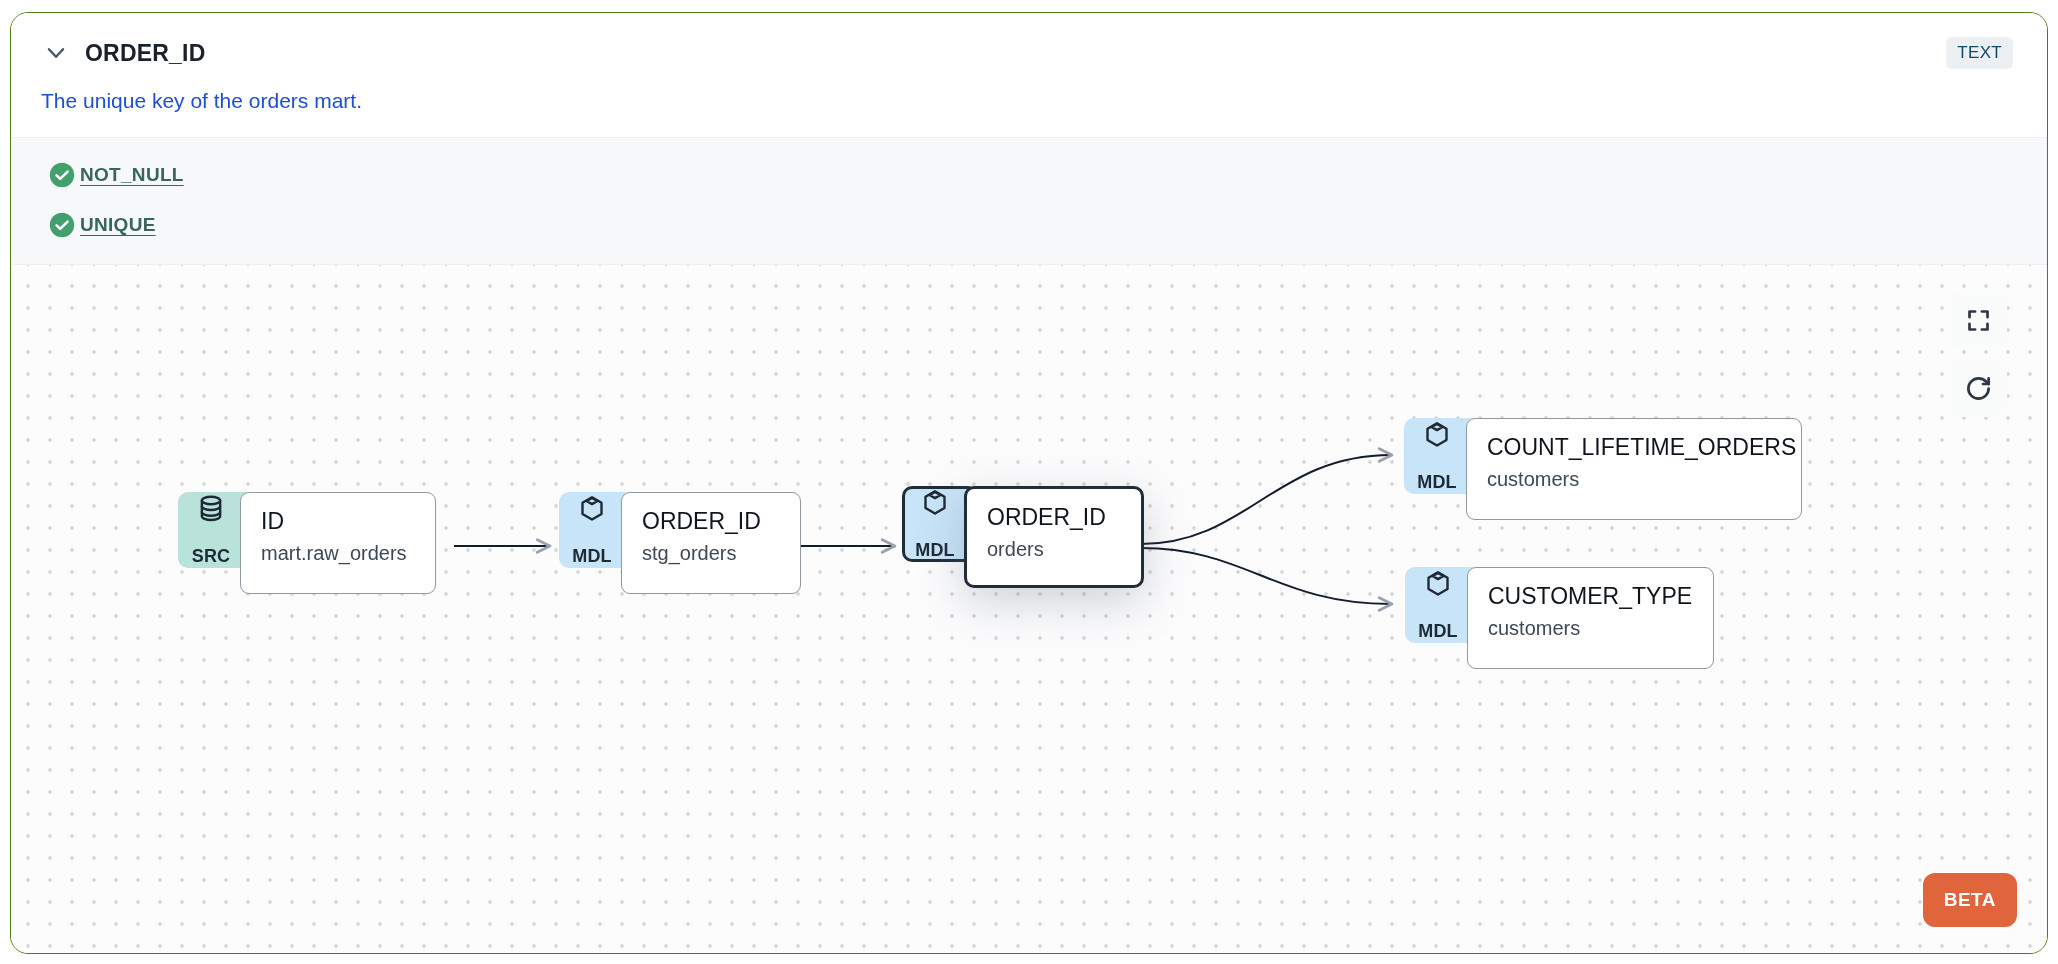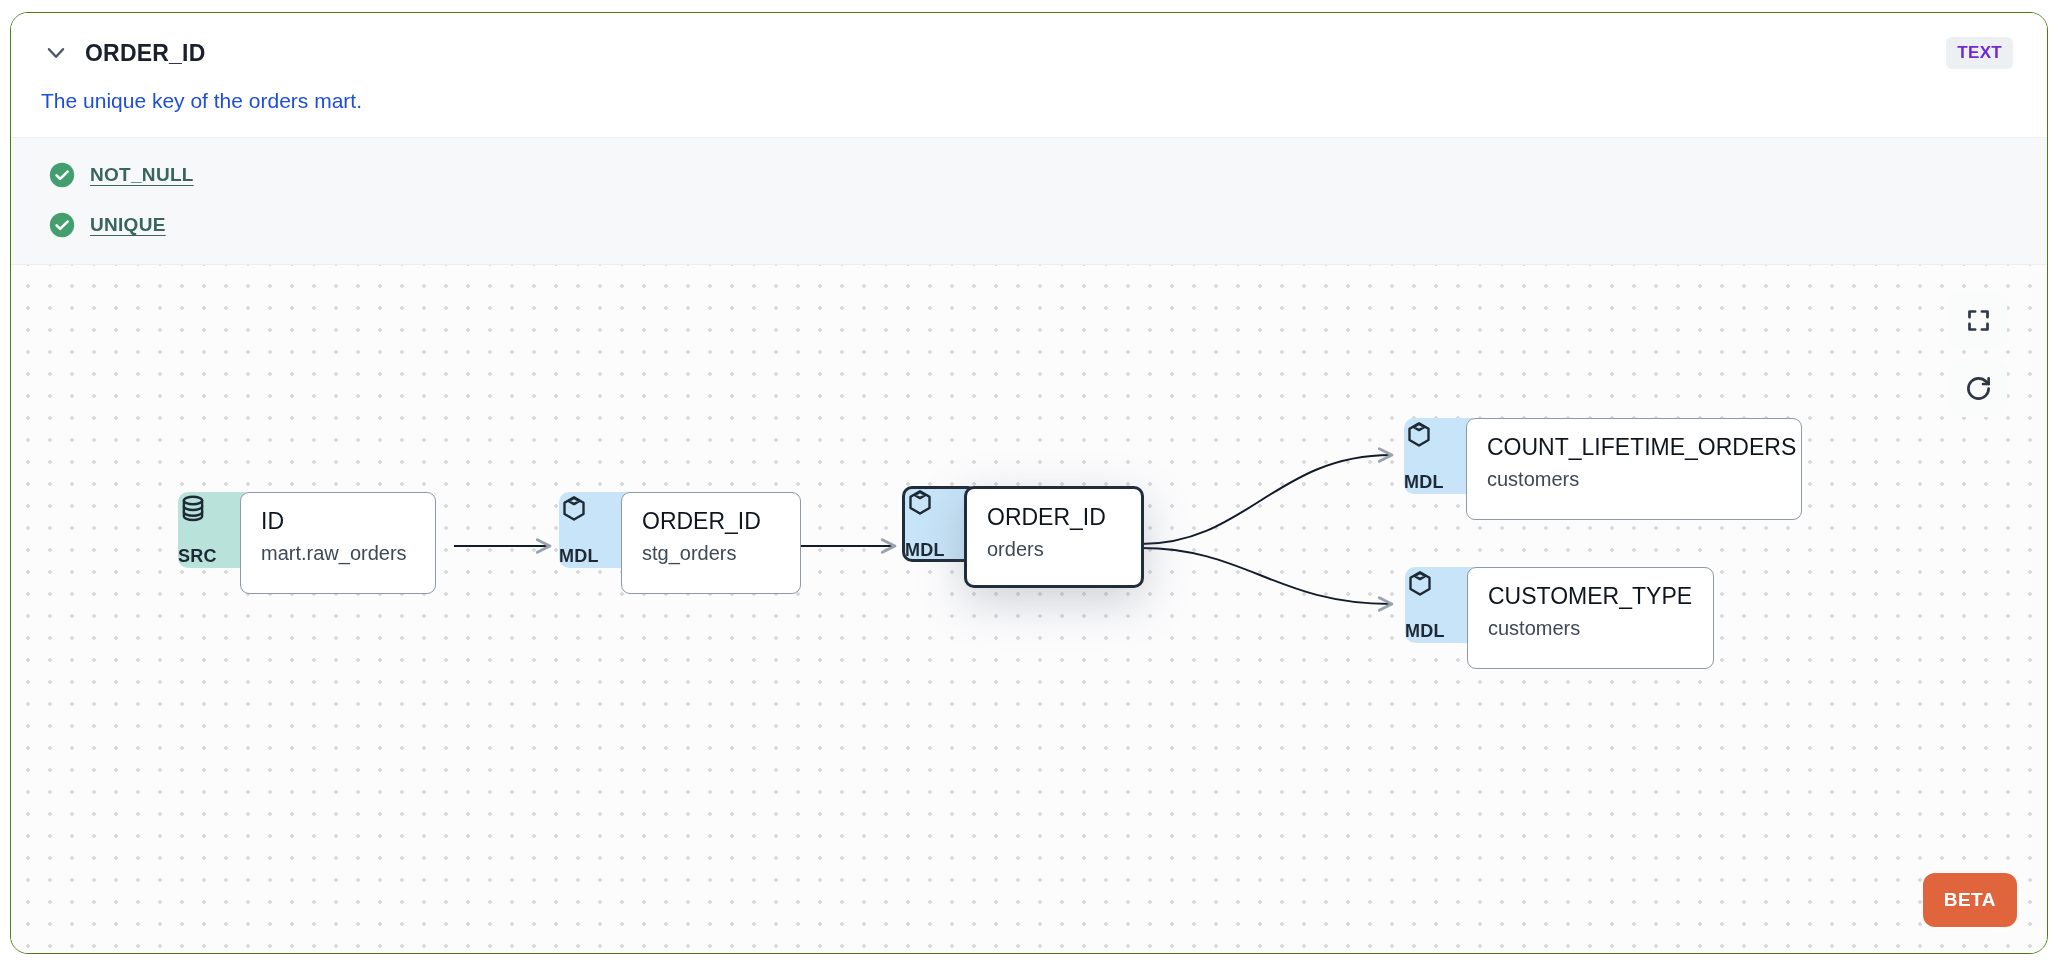--- a/index.html
+++ b/index.html
@@ -14,45 +14,45 @@
 
   
   .hdr { padding: 24px 34px 0 30px; background: #ffffff; }
   .hdr-row { display: flex; align-items: center; }
   .chev-btn { width: 30px; height: 30px; border: none; background: transparent; cursor: pointer;
               display: flex; align-items: center; justify-content: center; padding: 0; }
   .chev-btn svg { width: 26px; height: 26px; stroke: #4a5562; stroke-width: 2.2; fill: none;
                   stroke-linecap: round; stroke-linejoin: round; }
   .hdr-title { margin-left: 14px; font-size: 23px; font-weight: 700; color: #1a212c; letter-spacing: 0.2px; }
   .spacer { flex: 1; }
-  .type-badge { background: #edf0f3; color: #6d28d9; font-size: 17px; font-weight: 700;
+  .type-badge { background: #edf0f3; color: #0c4a6e; font-size: 17px; font-weight: 400;
                 padding: 6px 11px; border-radius: 6px; letter-spacing: 0.3px; }
   .hdr-desc { padding: 20px 0 24px 0; font-size: 21px; color: #1d4ed8; }
 
   
   .tests { background: #f7f8f9; border-top: 1px solid #eceef1; border-bottom: 1px solid #eceef1;
            padding: 24px 30px 26px 38px; display: flex; flex-direction: column; gap: 24px; }
-  .test-row { display: flex; align-items: center; gap: 15px; }
+  .test-row { display: flex; align-items: center; gap: 5px; }
   .test-check { width: 26px; height: 26px; flex: none; }
   .test-link { font-size: 19px; font-weight: 600; color: #38665f; text-decoration: underline;
                text-underline-offset: 4px; cursor: pointer; letter-spacing: 0.3px; }
 
   
   .canvas {
     position: relative; flex: 1; background-color: #fcfcfd;
     background-image: radial-gradient(circle, #d8dadc 1.6px, transparent 1.6px);
     background-size: 22px 22px; background-position: 6px 10px;
   }
   .edges { position: absolute; inset: 0; width: 100%; height: 100%; pointer-events: none; }
   .edges path.wire { stroke: #131c2a; stroke-width: 2; fill: none; }
 
   .node { position: absolute; display: flex; align-items: flex-start; cursor: pointer; }
   .nbadge {
     position: relative; z-index: 1; width: 76px; height: 76px; border-radius: 10px;
-    display: flex; flex-direction: column; align-items: flex-start; justify-content: center;
+    display: flex; flex-direction: column; align-items: center; justify-content: center;
     color: #1e2936; padding-right: 10px; gap: 20px;
   }
   .nbadge svg { width: 30px; height: 30px; stroke: #1e2936; fill: none;
                 stroke-width: 1.9; stroke-linecap: round; stroke-linejoin: round; }
   .nbadge .blabel { font-size: 18px; font-weight: 600; margin-top: 2px; letter-spacing: 0.2px; }
   .nbadge.src { background: #b9e2da; }
   .nbadge.mdl { background: #c8e4f8; }
   .ncard {
     position: relative; z-index: 2; margin-left: -14px; background: #ffffff;
     border: 1px solid #8e99a4; border-radius: 9px; padding: 15px 20px 14px 20px; min-height: 102px;

